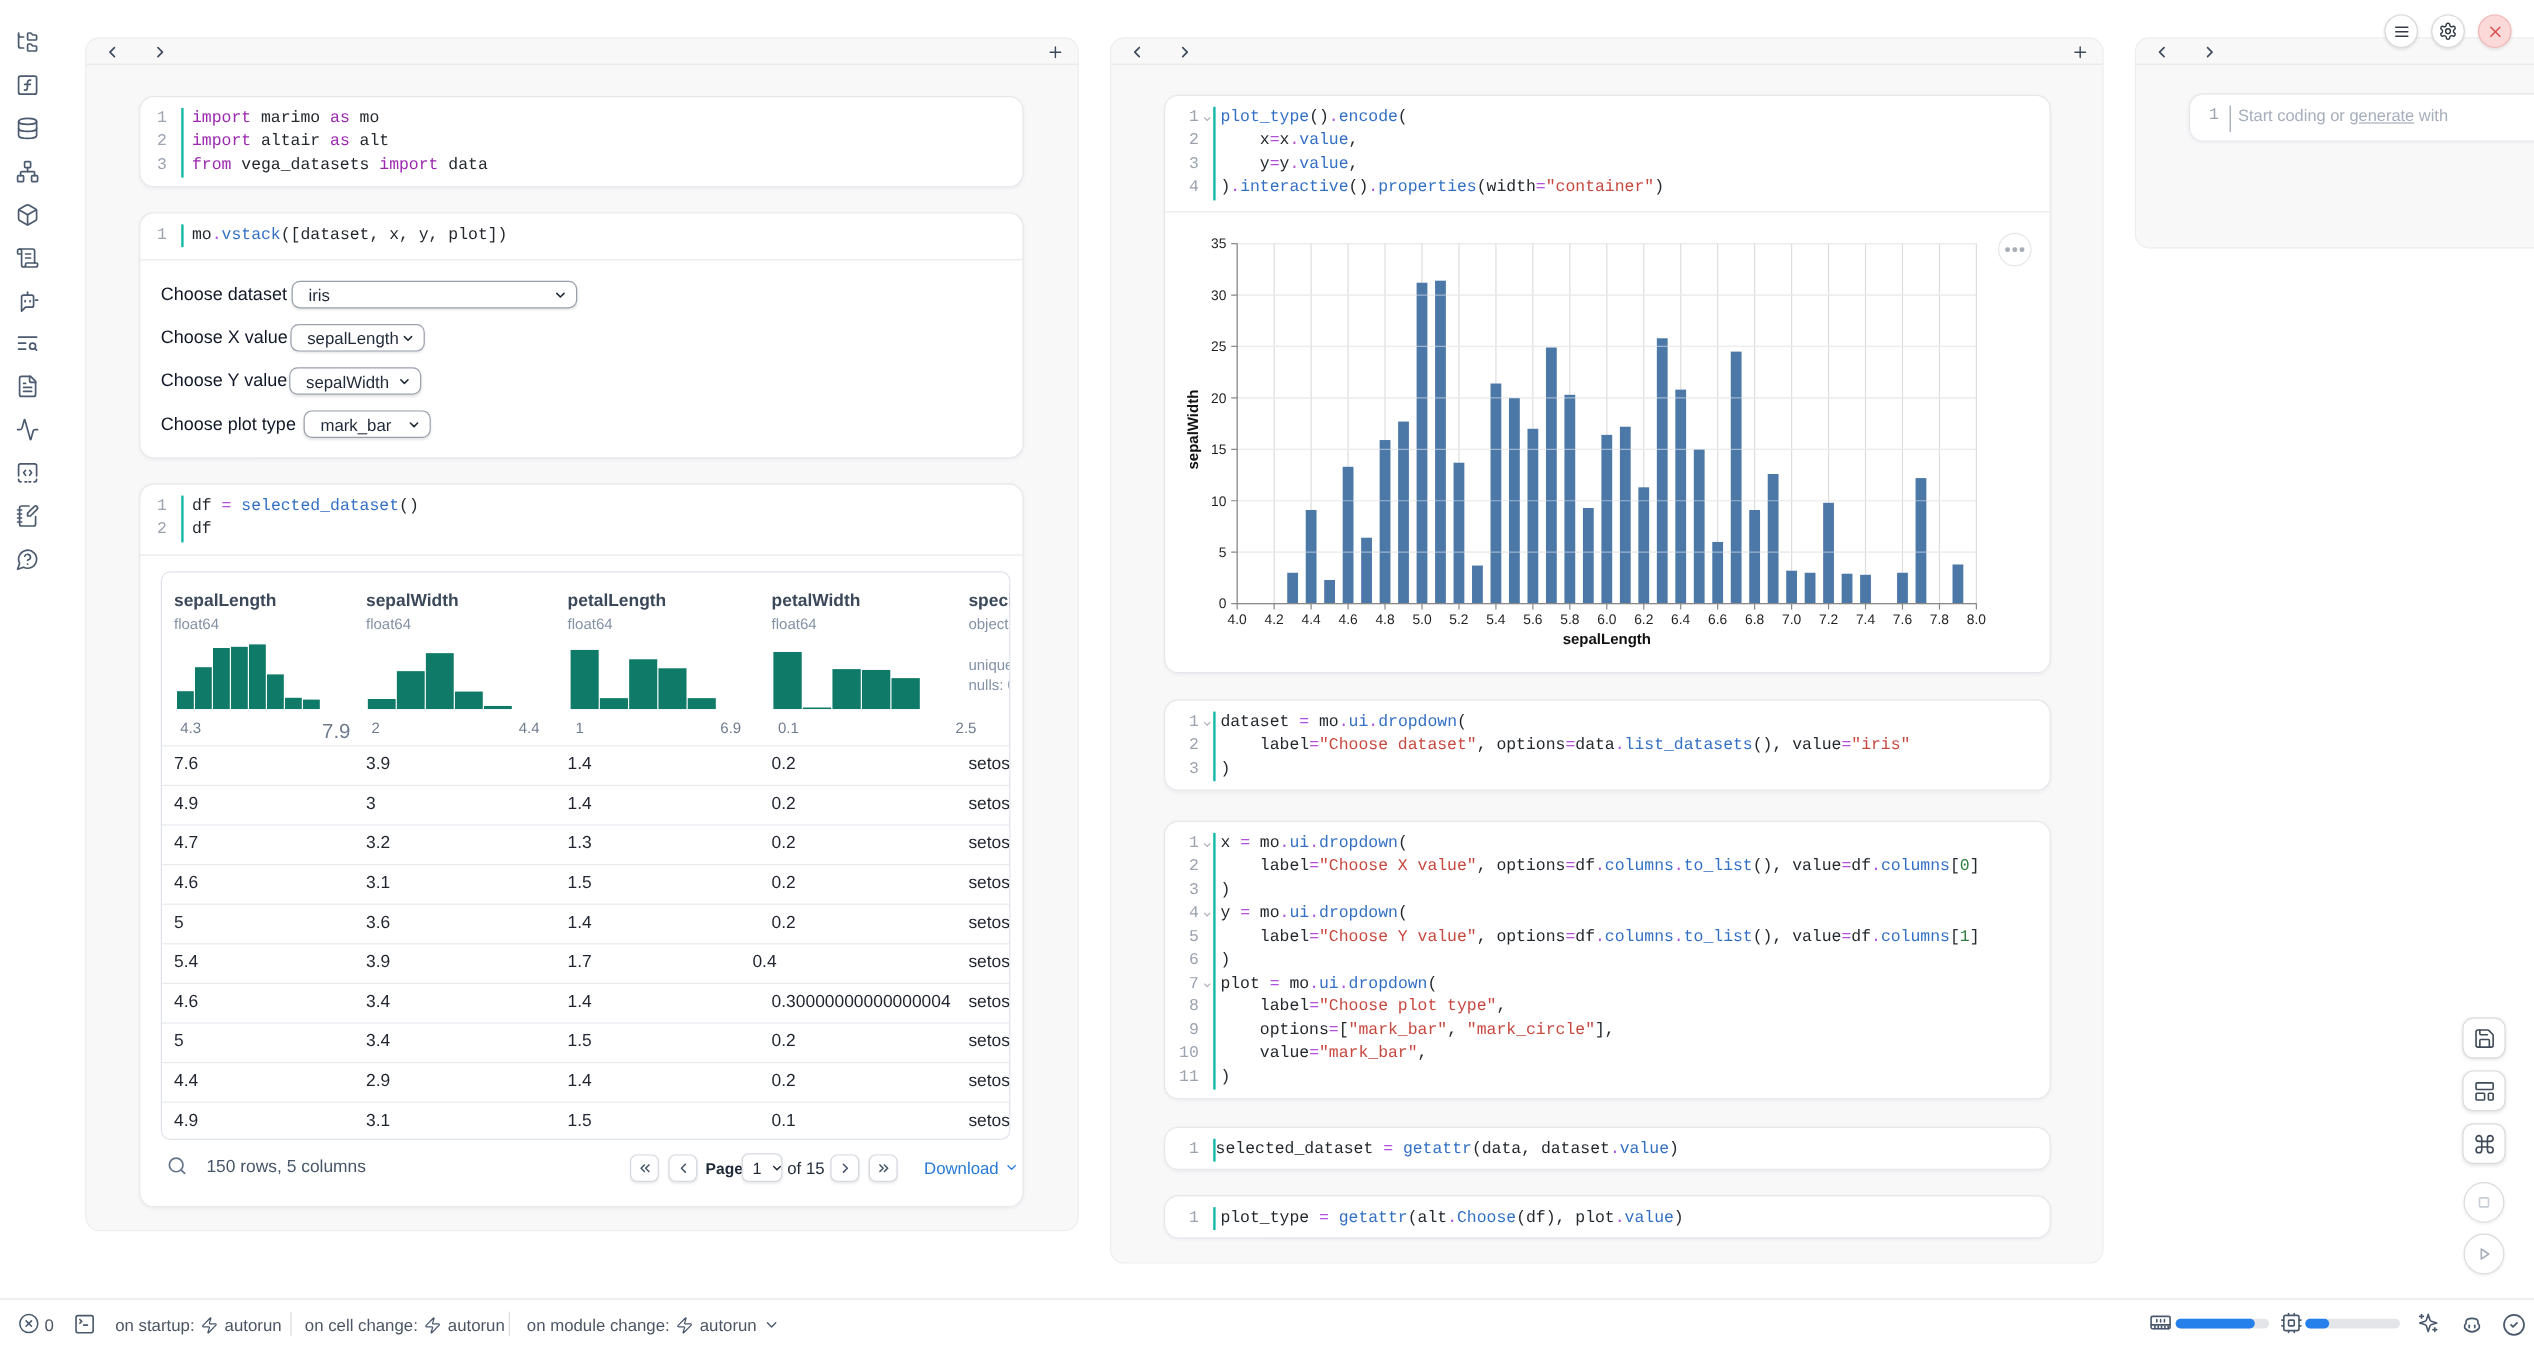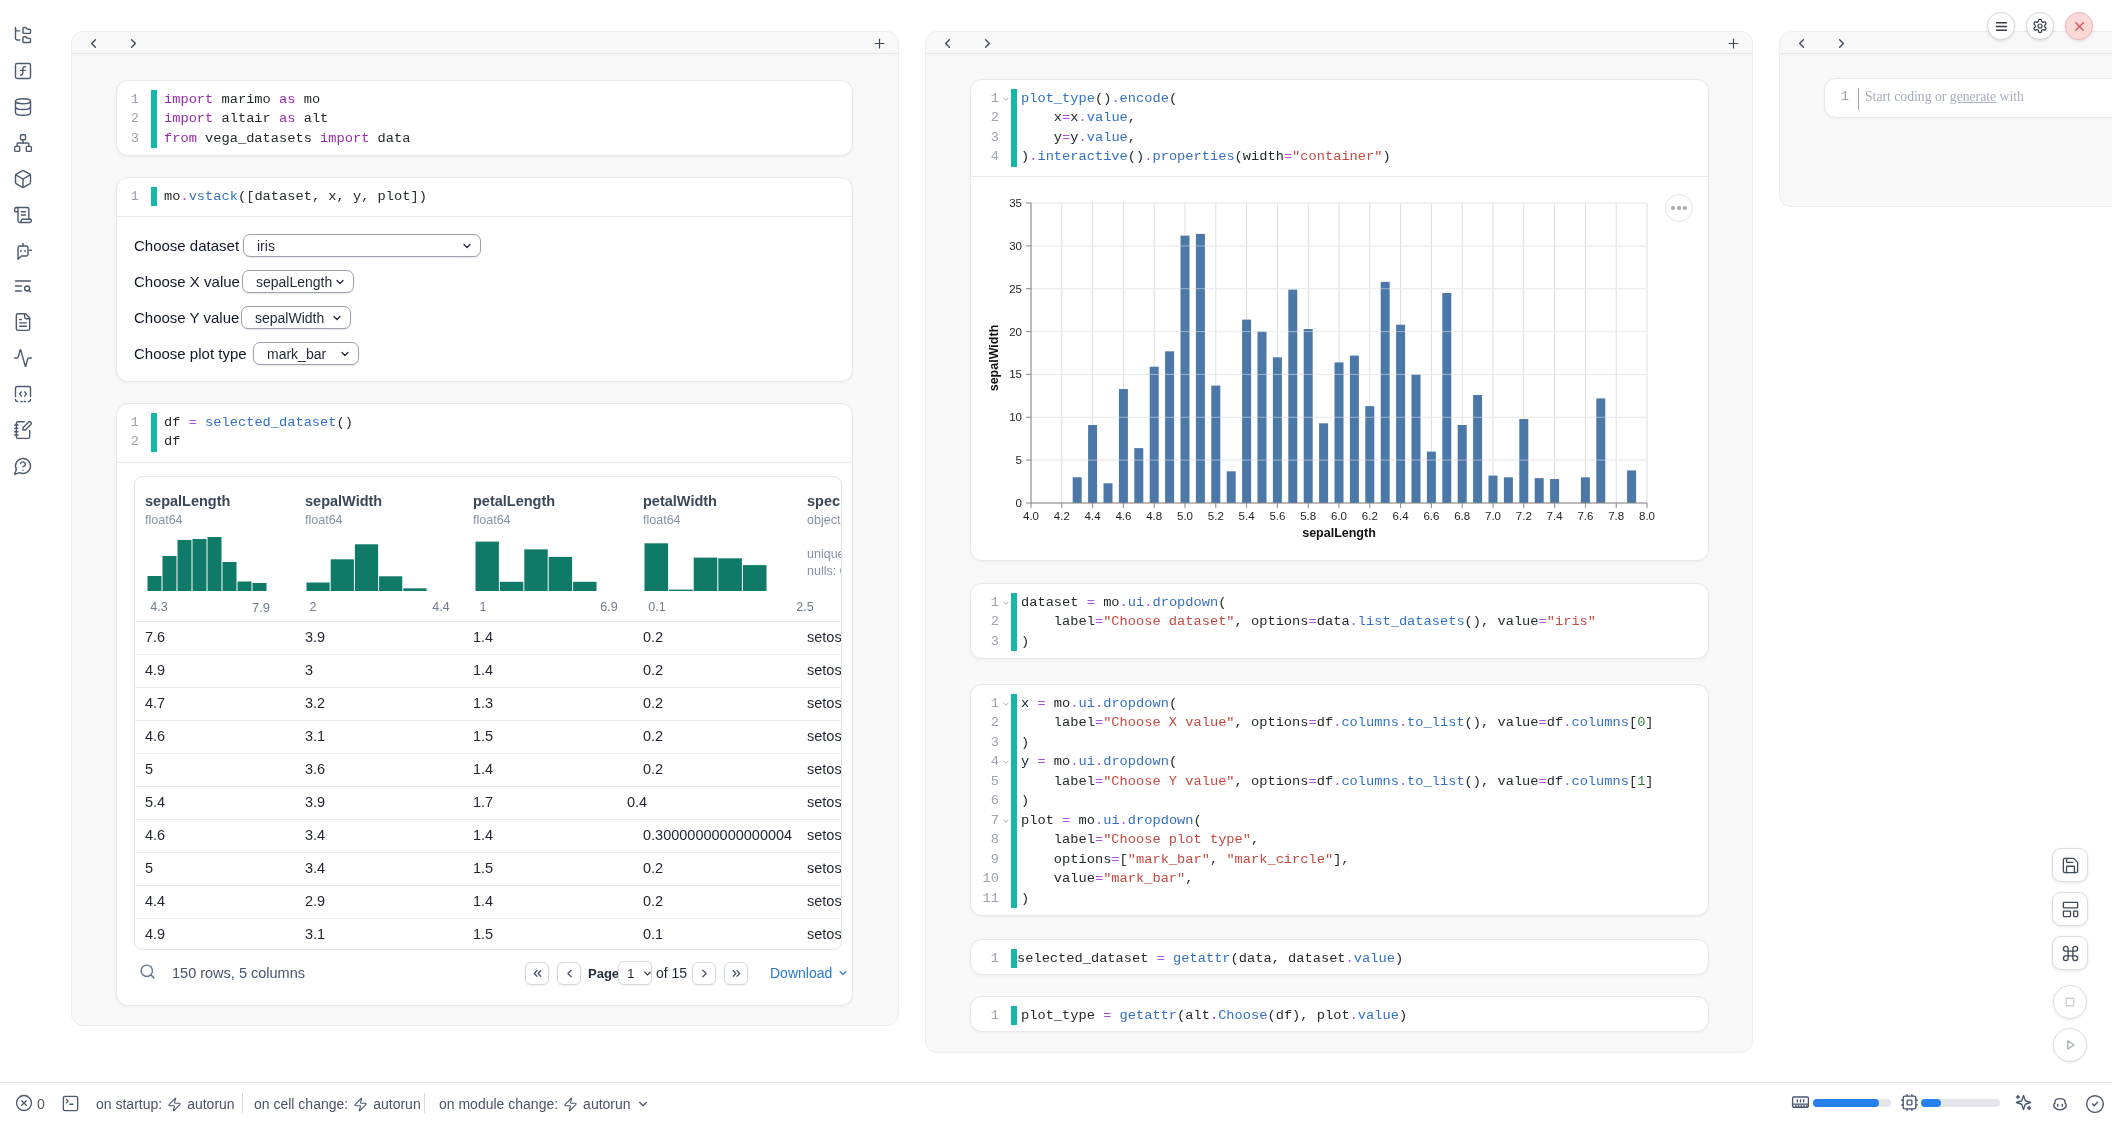--- a/index.html
+++ b/index.html
@@ -3,21 +3,21 @@
 *{margin:0;padding:0;box-sizing:border-box}
 html,body{width:2112px;height:1122px}
 body{position:relative;background:#fff;font-family:"Liberation Sans",sans-serif;overflow:hidden;color:#1f2937}
 .col{position:absolute;background:#f8f8f9;border:1px solid #ededf0;border-radius:12px}
 .chead{position:absolute;left:0;top:0;right:0;height:22px;border-bottom:1px solid #e8e8eb}
 .cell{position:absolute;background:#fff;border:1px solid #e8e8ec;border-radius:12px;box-shadow:0 1px 3px rgba(25,30,50,.05)}
 .code{display:flex;padding-top:8.5px;font-family:"Liberation Mono",monospace;font-size:13.7px;line-height:19.5px;color:#24292e}
 .gut{color:#9ba3af;text-align:right;flex:none}
 .gl{padding-right:12px;position:relative;height:19.5px}
 .fold{position:absolute;right:0;top:5px;width:10px;height:10px;stroke:#a8aeb8;stroke-width:2.4;fill:none}
-.src{border-left:6px solid #14b8a6;white-space:pre}
+.src{border-left:2px solid #14b8a6;white-space:pre}
 .sl{height:19.5px}
 .k{color:#9c27b0}.o{color:#b04fe0}.f{color:#3370c4}.s{color:#c7483f}.n2{color:#2f7d3f}
 .lbl{position:absolute;font-size:15px;color:#111827}
 .sel{position:absolute;background:#fff;border:1px solid #9aa1ad;border-radius:7px;box-shadow:0 1px 2px rgba(0,0,0,.1);font-size:14px;color:#1f2937;display:flex;align-items:center}
 .sel svg{position:absolute;right:7px;top:50%;margin-top:-6px}
 .circbtn{position:absolute;width:28px;height:28px;border-radius:50%;background:#fff;border:1px solid #d8d8dd;box-shadow:0 1px 3px rgba(0,0,0,.12);display:flex;align-items:center;justify-content:center}
 .fbtn{position:absolute;width:36px;height:34px;border-radius:9px;background:#fff;border:1px solid #dcdce1;box-shadow:0 1px 3px rgba(0,0,0,.1);display:flex;align-items:center;justify-content:center}
 .fcirc{position:absolute;width:34px;height:34px;border-radius:50%;background:#fff;border:1px solid #dcdce1;box-shadow:0 1px 3px rgba(0,0,0,.08);display:flex;align-items:center;justify-content:center}
 .pgbtn{position:absolute;width:24px;height:23px;border-radius:6px;background:#fff;border:1px solid #d5d9e0;box-shadow:0 1px 2px rgba(0,0,0,.08);display:flex;align-items:center;justify-content:center}
 .sb{position:absolute;font-size:14px;color:#4b5563}
@@ -200,21 +200,21 @@
         <rect x="98.1" y="50.8" width="23.4" height="9.2" fill="#0e7a67"></rect>
       </svg>
       <svg style="position:absolute;left:508.5px;top:54px" width="123" height="60" viewBox="0 0 123 60">
         <rect x="0.5" y="12.3" width="23.6" height="47.7" fill="#0e7a67"></rect>
         <rect x="25.1" y="58.6" width="23.6" height="1.4" fill="#0e7a67"></rect>
         <rect x="49.7" y="26.6" width="23.6" height="33.4" fill="#0e7a67"></rect>
         <rect x="74.3" y="27.3" width="23.6" height="32.7" fill="#0e7a67"></rect>
         <rect x="98.9" y="34.1" width="23.6" height="25.9" fill="#0e7a67"></rect>
       </svg>
       <div style="position:absolute;left:4px;top:123px;width:40px;text-align:center;font-size:12.5px;color:#6f7c8e">4.3</div>
-      <div style="position:absolute;left:117px;top:123px;width:40px;text-align:left;font-size:13px;color:#6f7c8e">7.9</div>
+      <div style="position:absolute;left:117px;top:123px;width:40px;text-align:right;font-size:17px;color:#6f7c8e">7.9</div>
       <div style="position:absolute;left:158px;top:123px;width:40px;text-align:center;font-size:12.5px;color:#6f7c8e">2</div>
       <div style="position:absolute;left:286px;top:123px;width:40px;text-align:center;font-size:12.5px;color:#6f7c8e">4.4</div>
       <div style="position:absolute;left:328px;top:123px;width:40px;text-align:center;font-size:12.5px;color:#6f7c8e">1</div>
       <div style="position:absolute;left:454px;top:123px;width:40px;text-align:center;font-size:12.5px;color:#6f7c8e">6.9</div>
       <div style="position:absolute;left:502px;top:123px;width:40px;text-align:center;font-size:12.5px;color:#6f7c8e">0.1</div>
       <div style="position:absolute;left:650px;top:123px;width:40px;text-align:center;font-size:12.5px;color:#6f7c8e">2.5</div>
       <div style="position:absolute;left:0;top:144px;width:708px;height:33px;border-top:1px solid #e8eaee;font-size:14.5px;color:#1f2430">
         <div style="position:absolute;left:10px;top:7px;white-space:nowrap">7.6</div>
         <div style="position:absolute;left:170px;top:7px;white-space:nowrap">3.9</div>
         <div style="position:absolute;left:338px;top:7px;white-space:nowrap">1.4</div>
@@ -551,21 +551,21 @@
           <path d="m15 18-6-6 6-6"></path>
         </svg></div>
       <div style="position:absolute;left:54px;top:4px;width:15px;height:15px"><svg width="15" height="15" viewBox="0 0 24 24" fill="none" stroke="#3e4a5b" stroke-width="2.2" stroke-linecap="round" stroke-linejoin="round">
           <path d="m9 18 6-6-6-6"></path>
         </svg></div>
     </div>
   </div>
 <div class="cell" style="left:1824px;top:78px;width:300px;height:40px;border-top-right-radius:0;border-bottom-right-radius:0">
     <div style="position:absolute;left:0;top:10px;width:24px;text-align:right;font-family:'Liberation Mono',monospace;font-size:13.7px;color:#9ba3af">1</div>
     <div style="position:absolute;left:33px;top:9px;width:1px;height:22px;background:#9aa2ae"></div>
-    <div style="position:absolute;left:40px;top:10px;font-family:Liberation Serif, serif;font-size:13.7px;color:#a6adbb;white-space:pre">Start coding or <span style="text-decoration:underline">generate</span> with</div>
+    <div style="position:absolute;left:40px;top:10px;font-family:Liberation Sans, sans-serif;font-size:13.7px;color:#a6adbb;white-space:pre">Start coding or <span style="text-decoration:underline">generate</span> with</div>
   </div>
 <div class="circbtn" style="left:1987px;top:12px">
     <svg width="15" height="15" viewBox="0 0 24 24" fill="none" stroke="#333a45" stroke-width="2.1" stroke-linecap="round" stroke-linejoin="round">
       <path d="M4 6h16"></path>
       <path d="M4 12h16"></path>
       <path d="M4 18h16"></path>
     </svg>
   </div>
 <div class="circbtn" style="left:2026px;top:12px">
     <svg width="16" height="16" viewBox="0 0 24 24" fill="none" stroke="#333a45" stroke-width="1.8" stroke-linecap="round" stroke-linejoin="round">

